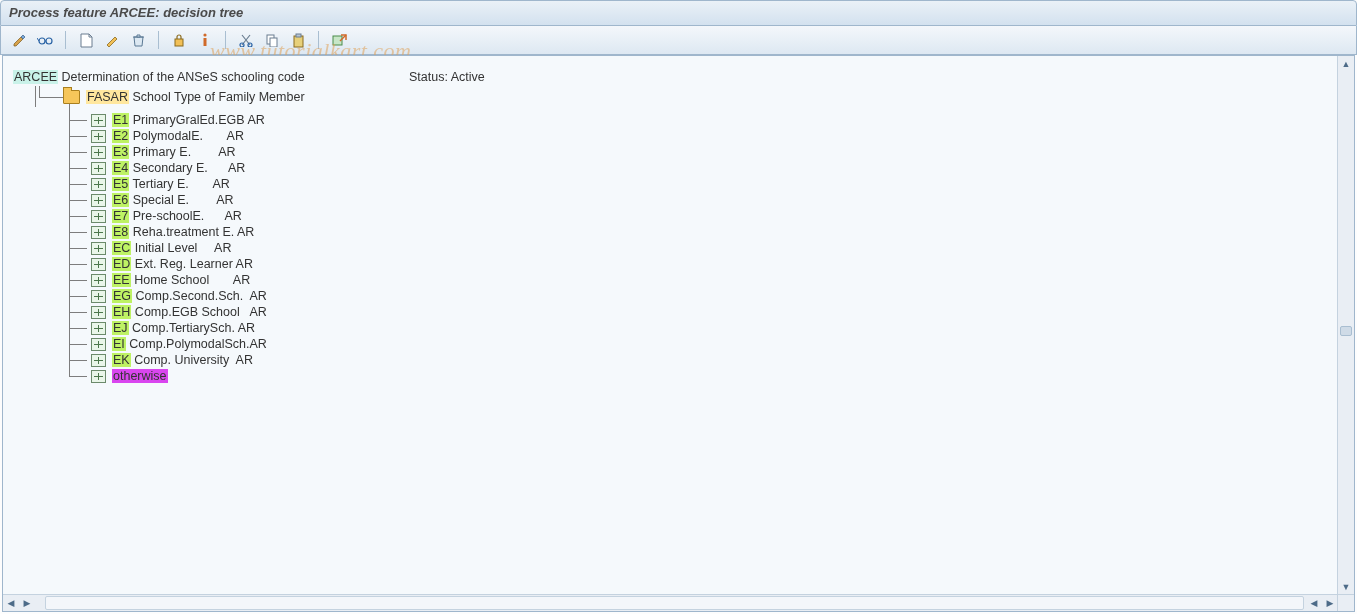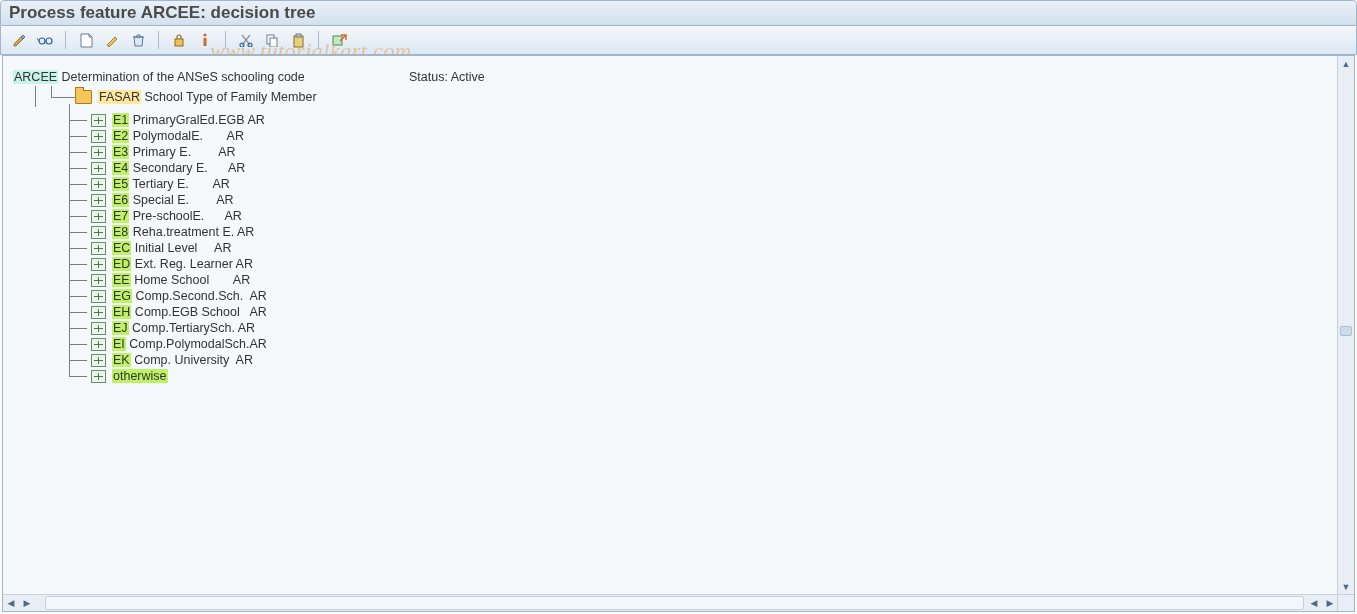--- a/index.html
+++ b/index.html
@@ -15,22 +15,23 @@
   }
 
   
   .titlebar {
     height: 24px;
     line-height: 24px;
     padding-left: 8px;
     background: linear-gradient(#eaf1f7, #d3e1ef);
     border: 1px solid #9fb6cc;
     border-radius: 4px 4px 0 0;
-    font-size: 17px;
+    font-size: 13px;
     font-weight: bold;
+    font-style: italic;
     color: #4a4a4a;
     font-family: Arial, sans-serif;
   }
 
   
   .toolbar {
     height: 28px;
     background: linear-gradient(#f4f7fb, #dde8f2);
     border: 1px solid #9fb6cc;
     border-top: none;
@@ -76,36 +77,36 @@
     font-size: 12.5px;
     color: #333;
   }
 
   
   .root-line { white-space: pre; }
   .folder-line { white-space: nowrap; }
   .hl-root { background: #c9f2e9; padding: 0 1px; }
   .hl-folder { background: #ffe79e; padding: 0 1px; }
   .hl-code   { background: #bef264; padding: 0 1px; }
-  .hl-other  { background: #bef264; padding: 0 1px; }
+  .hl-other  { background: #d946ef; padding: 0 1px; }
 
   .subtree {
     position: relative;
     margin-left: 22px;
     margin-top: 2px;
   }
   .sub-vline {
     position: absolute;
     left: 0;
     top: 0;
     height: 21px;
     border-left: 1px solid #7d7d7d;
   }
   .sub-branch {
-    margin-left: 16px;
+    margin-left: 4px;
     display: flex;
     align-items: center;
     height: 22px;
   }
   .sub-branch .hconn {
     width: 24px;
     height: 22px;
     position: relative;
   }
   .sub-branch .hconn::before{

